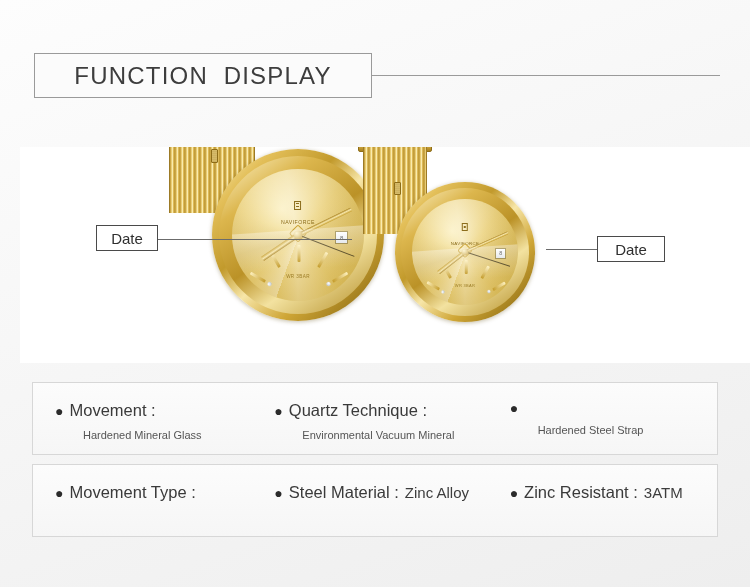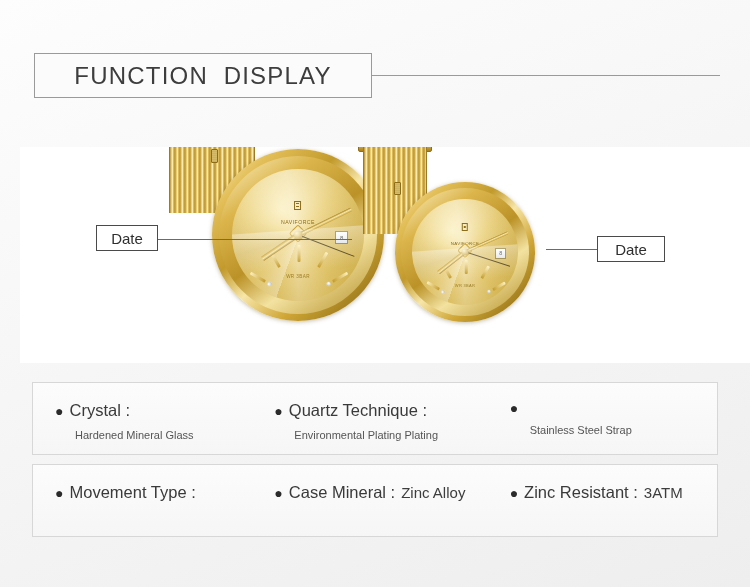--- a/index.html
+++ b/index.html
@@ -331,21 +331,21 @@
   }
   .spec-label .dot {
     font-size: 14px;
     color: #2b2b2b;
     line-height: 1;
   }
   .spec-value {
     font-size: 11px;
     color: #555555;
     margin-top: 9px;
-    margin-left: 20px;
+    margin-left: 28px;
     white-space: nowrap;
   }
   .spec-value-inline {
     font-size: 15px;
     color: #3d3d3d;
     white-space: nowrap;
   }
 </style>
 </head>
 <body>
@@ -484,50 +484,50 @@
   <span>Date</span>
 </div>
 <div class="callout callout-right">
   <span>Date</span>
 </div>
 
 <div class="spec-box spec-row-1">
   <div class="spec-cell c1">
     <div class="spec-label">
       <span class="dot">●</span>
-      <span>Crystal :</span>
+      <span>Movement :</span>
     </div>
     <div class="spec-value">Hardened Mineral Glass</div>
   </div>
   <div class="spec-cell c2">
     <div class="spec-label">
       <span class="dot">●</span>
       <span>Quartz Technique :</span>
     </div>
-    <div class="spec-value">Environmental Plating Plating</div>
+    <div class="spec-value">Environmental Vacuum Mineral</div>
   </div>
   <div class="spec-cell c3">
     <div class="spec-label">
       <span class="dot">●</span>
     </div>
-    <div class="spec-value">Stainless Steel Strap</div>
+    <div class="spec-value">Hardened Steel Strap</div>
   </div>
 </div>
 
 <div class="spec-box spec-row-2">
   <div class="spec-cell c1">
     <div class="spec-label">
       <span class="dot">●</span>
       <span>Movement Type :</span>
     </div>
   </div>
   <div class="spec-cell c2">
     <div class="spec-label">
       <span class="dot">●</span>
-      <span>Case Mineral :</span>
+      <span>Steel Material :</span>
       <span class="spec-value-inline">Zinc Alloy</span>
     </div>
   </div>
   <div class="spec-cell c3">
     <div class="spec-label">
       <span class="dot">●</span>
       <span>Zinc Resistant :</span>
       <span class="spec-value-inline">3ATM</span>
     </div>
   </div>

